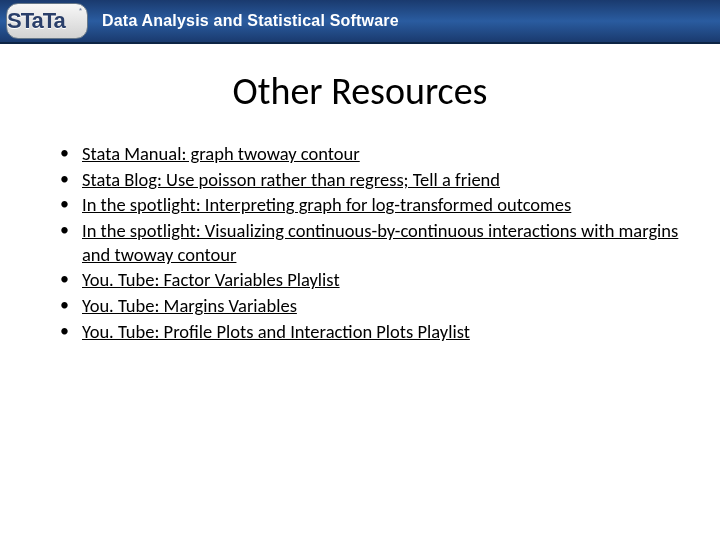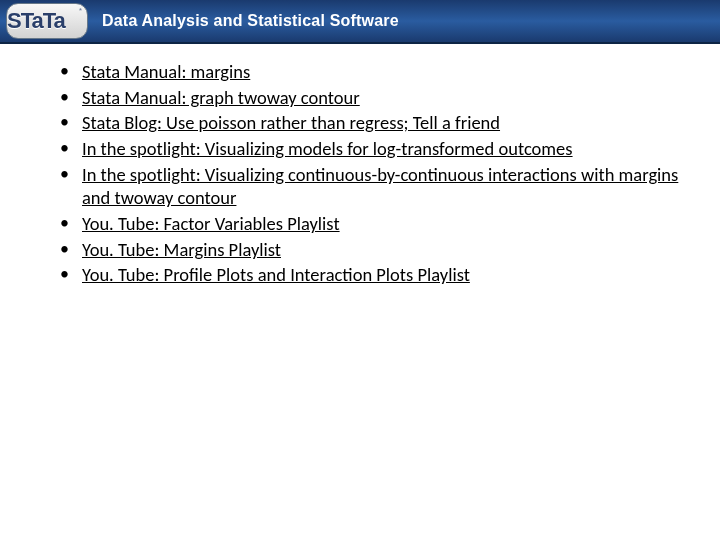--- a/index.html
+++ b/index.html
@@ -86,23 +86,23 @@
 
 <div class="banner">
   <div class="logo-box">
     <span class="logo-text">STaTa</span>
     <span class="logo-r">®</span>
   </div>
   <div class="tagline">Data Analysis and Statistical Software</div>
 </div>
 
 <div class="slide">
+  <h1 class="title">Other Resources</h1>
   <ul class="resources">
-    <li><a href="#">Stata Manual: margins</a></li>
     <li><a href="#">Stata Manual: graph twoway contour</a></li>
     <li><a href="#">Stata Blog: Use poisson rather than regress; Tell a friend</a></li>
-    <li><a href="#">In the spotlight: Visualizing models for log-transformed outcomes</a></li>
+    <li><a href="#">In the spotlight: Interpreting graph for log-transformed outcomes</a></li>
     <li><a href="#">In the spotlight: Visualizing continuous-by-continuous interactions with margins and twoway contour</a></li>
     <li><a href="#">You. Tube: Factor Variables Playlist</a></li>
-    <li><a href="#">You. Tube: Margins Playlist</a></li>
+    <li><a href="#">You. Tube: Margins Variables</a></li>
     <li><a href="#">You. Tube: Profile Plots and Interaction Plots Playlist</a></li>
   </ul>
 </div>
 
 </body></html>

